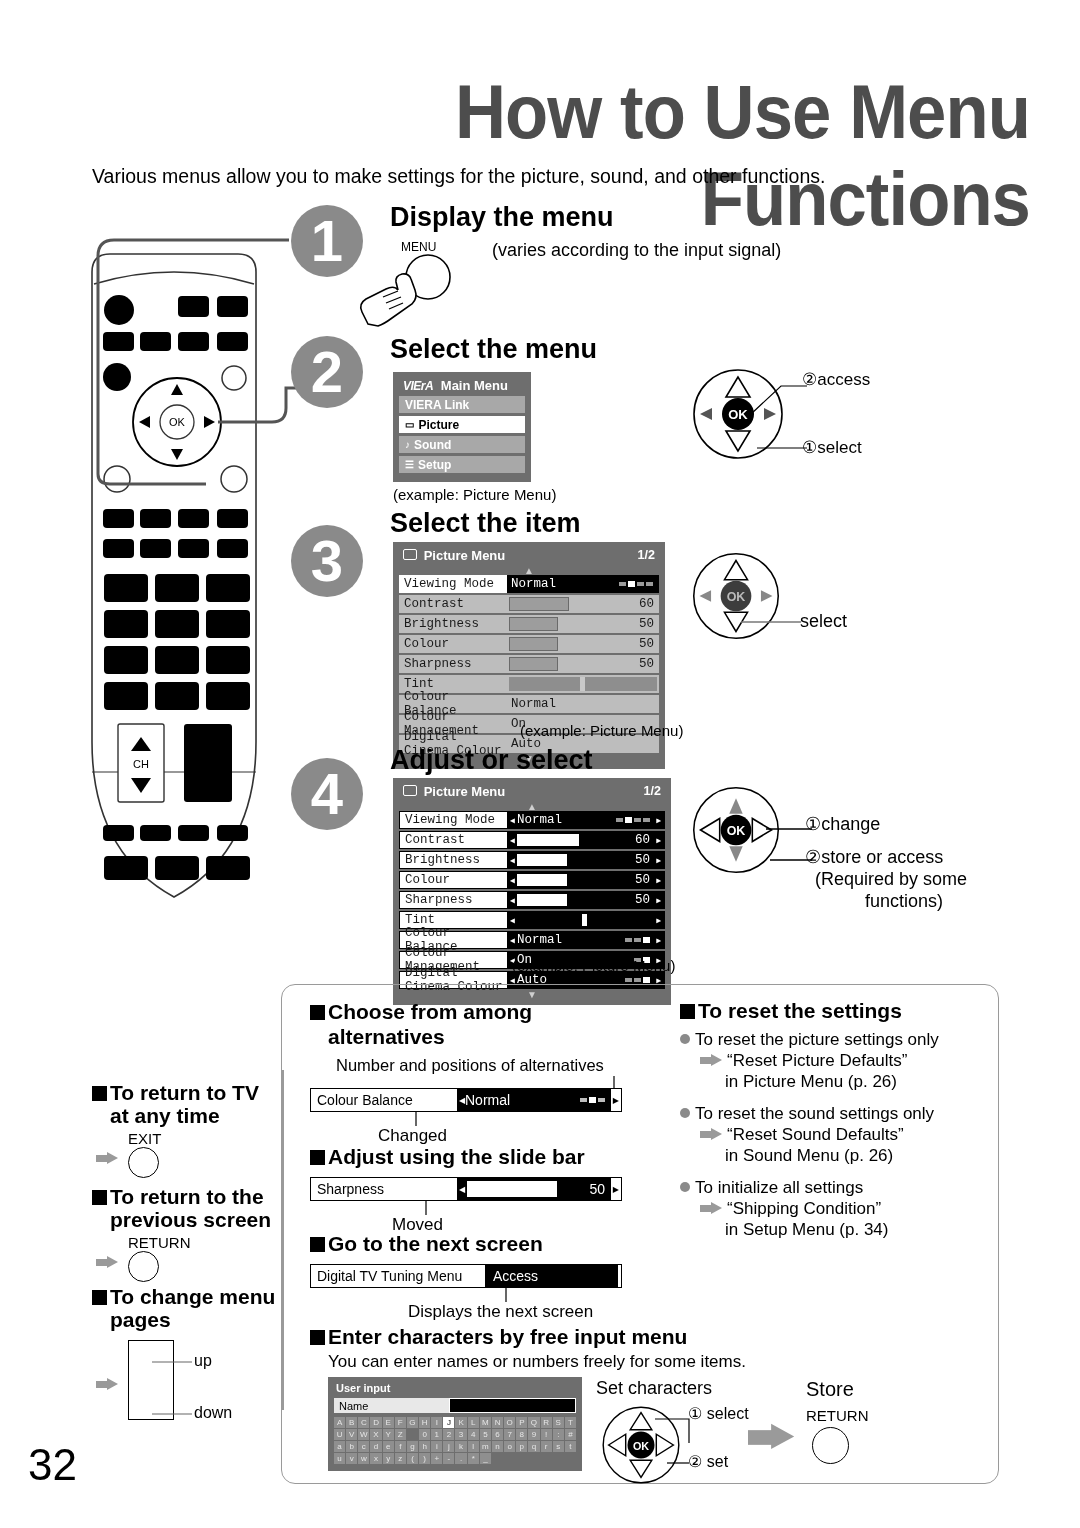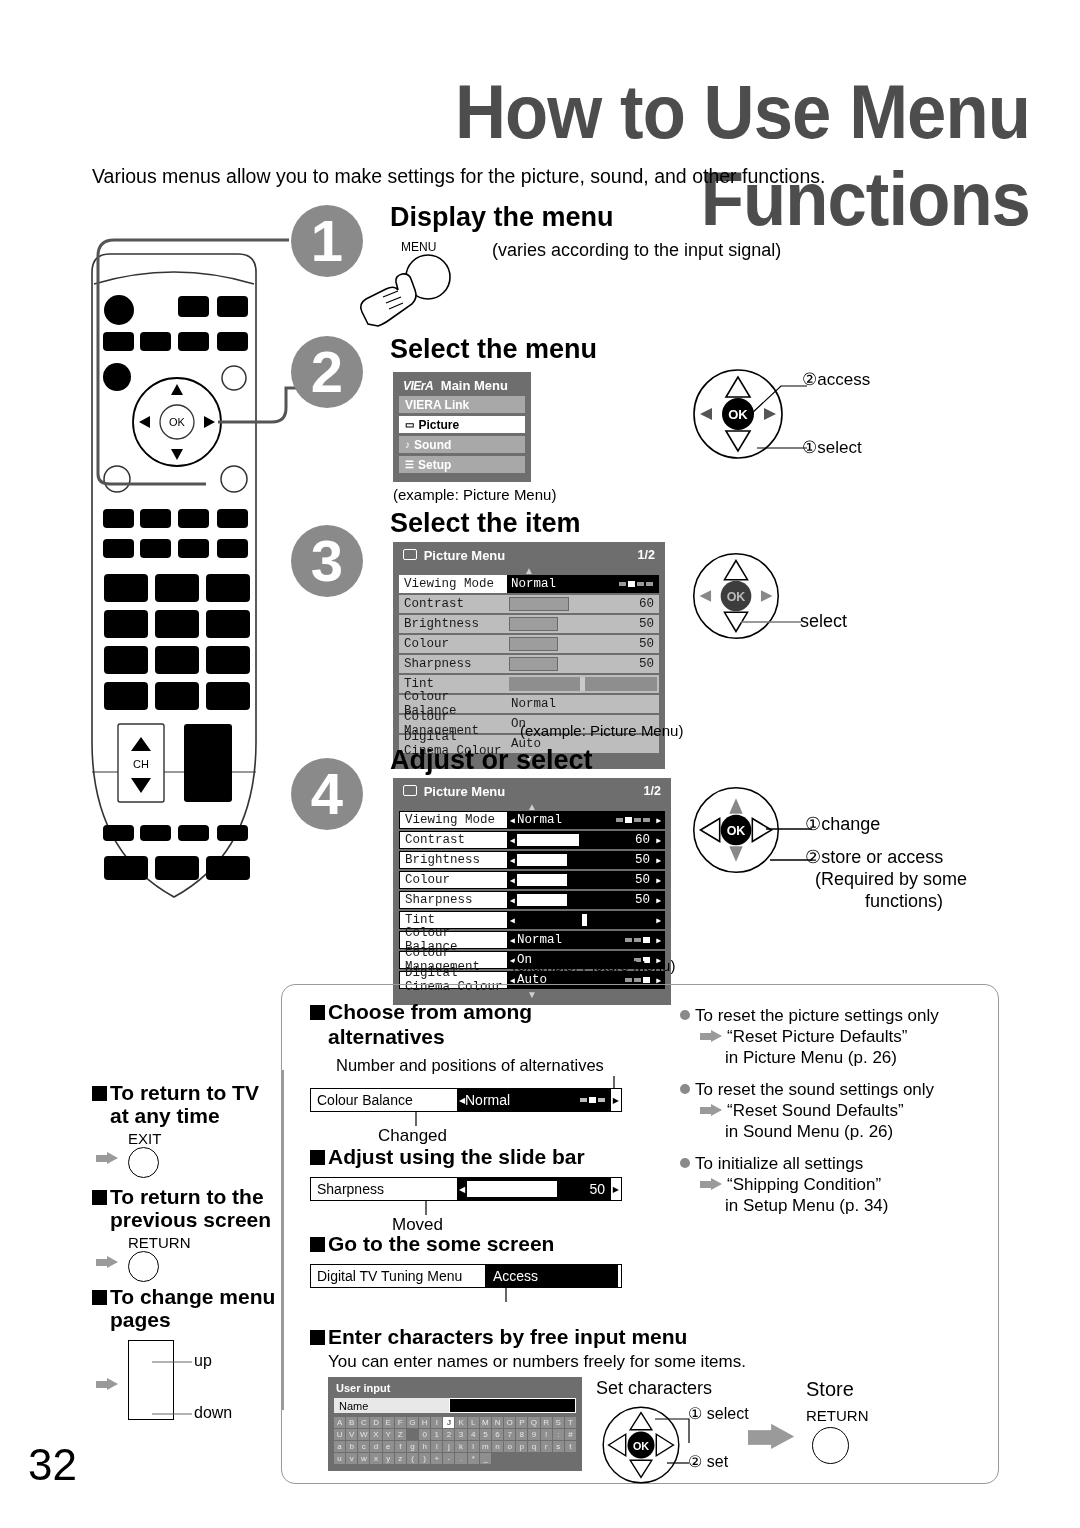--- a/index.html
+++ b/index.html
@@ -581,31 +581,32 @@
   </div>
   <svg style="display:block;margin-left:110px;" width="12" height="14" viewBox="0 0 12 14">
     <line x1="6" y1="0" x2="6" y2="14" stroke="#000" stroke-width="1.2"></line>
   </svg>
   <div style="font-size:17px;padding-left:82px;">Moved</div>
 </div>
 
 
 <div class="abs" style="left:310px;top:1232px;width:350px;">
   <div class="hdg">
-    <span class="sq"></span><span>Go to the some screen</span>
+    <span class="sq"></span><span>Go to the next screen</span>
   </div>
   <div class="ex-box" style="margin-top:8px;width:312px;">
     <div class="lbl" style="width:168px;">Digital TV Tuning Menu</div>
     <div class="valblk" style="margin-right:3px;">
       <span>Access</span>
     </div>
   </div>
   <svg style="display:block;margin-left:190px;" width="12" height="14" viewBox="0 0 12 14">
     <line x1="6" y1="0" x2="6" y2="14" stroke="#000" stroke-width="1.2"></line>
   </svg>
+  <div style="font-size:17px;padding-left:98px;">Displays the next screen</div>
 </div>
 
 
 <div class="abs" style="left:310px;top:1325px;width:690px;">
   <div class="hdg">
     <span class="sq"></span><span>Enter characters by free input menu</span>
   </div>
   <div style="font-size:17px;margin-top:3px;padding-left:18px;">You can enter names or numbers freely for some items.</div>
 </div>
 
@@ -724,20 +725,23 @@
 <div class="abs" style="left:688px;top:1452px;font-size:16px;">② set</div>
 
 <div class="abs gray-arrow" style="left:748px;top:1430px;transform:scale(2.1);transform-origin:left center;"></div>
 
 <div class="abs" style="left:806px;top:1378px;font-size:20px;">Store</div>
 <div class="abs" style="left:806px;top:1407px;font-size:15px;">RETURN</div>
 <div class="abs" style="left:812px;top:1427px;width:35px;height:35px;border:1.8px solid #000;border-radius:50%;"></div>
 
 
 <div class="abs" style="left:680px;top:999px;width:310px;">
+  <div class="hdg">
+    <span class="sq"></span><span>To reset the settings</span>
+  </div>
   <div id="reset-items" style="margin-top:6px;">
       <div style="margin-bottom: 11px; font-size: 17px; line-height: 21px;">
         <div style="padding-left: 14px; text-indent: -14px;"><span class="bullet"></span><span>To reset the picture settings only</span></div>
         <div style="padding-left: 20px; display: flex; align-items: flex-start; gap: 5px;">
           <span class="gray-arrow" style="margin-top: 4px;"></span>
           <span>“Reset Picture Defaults”</span>
         </div>
         <div style="padding-left: 45px;">in Picture Menu (p. 26)</div>
       </div>
       <div style="margin-bottom: 11px; font-size: 17px; line-height: 21px;">

